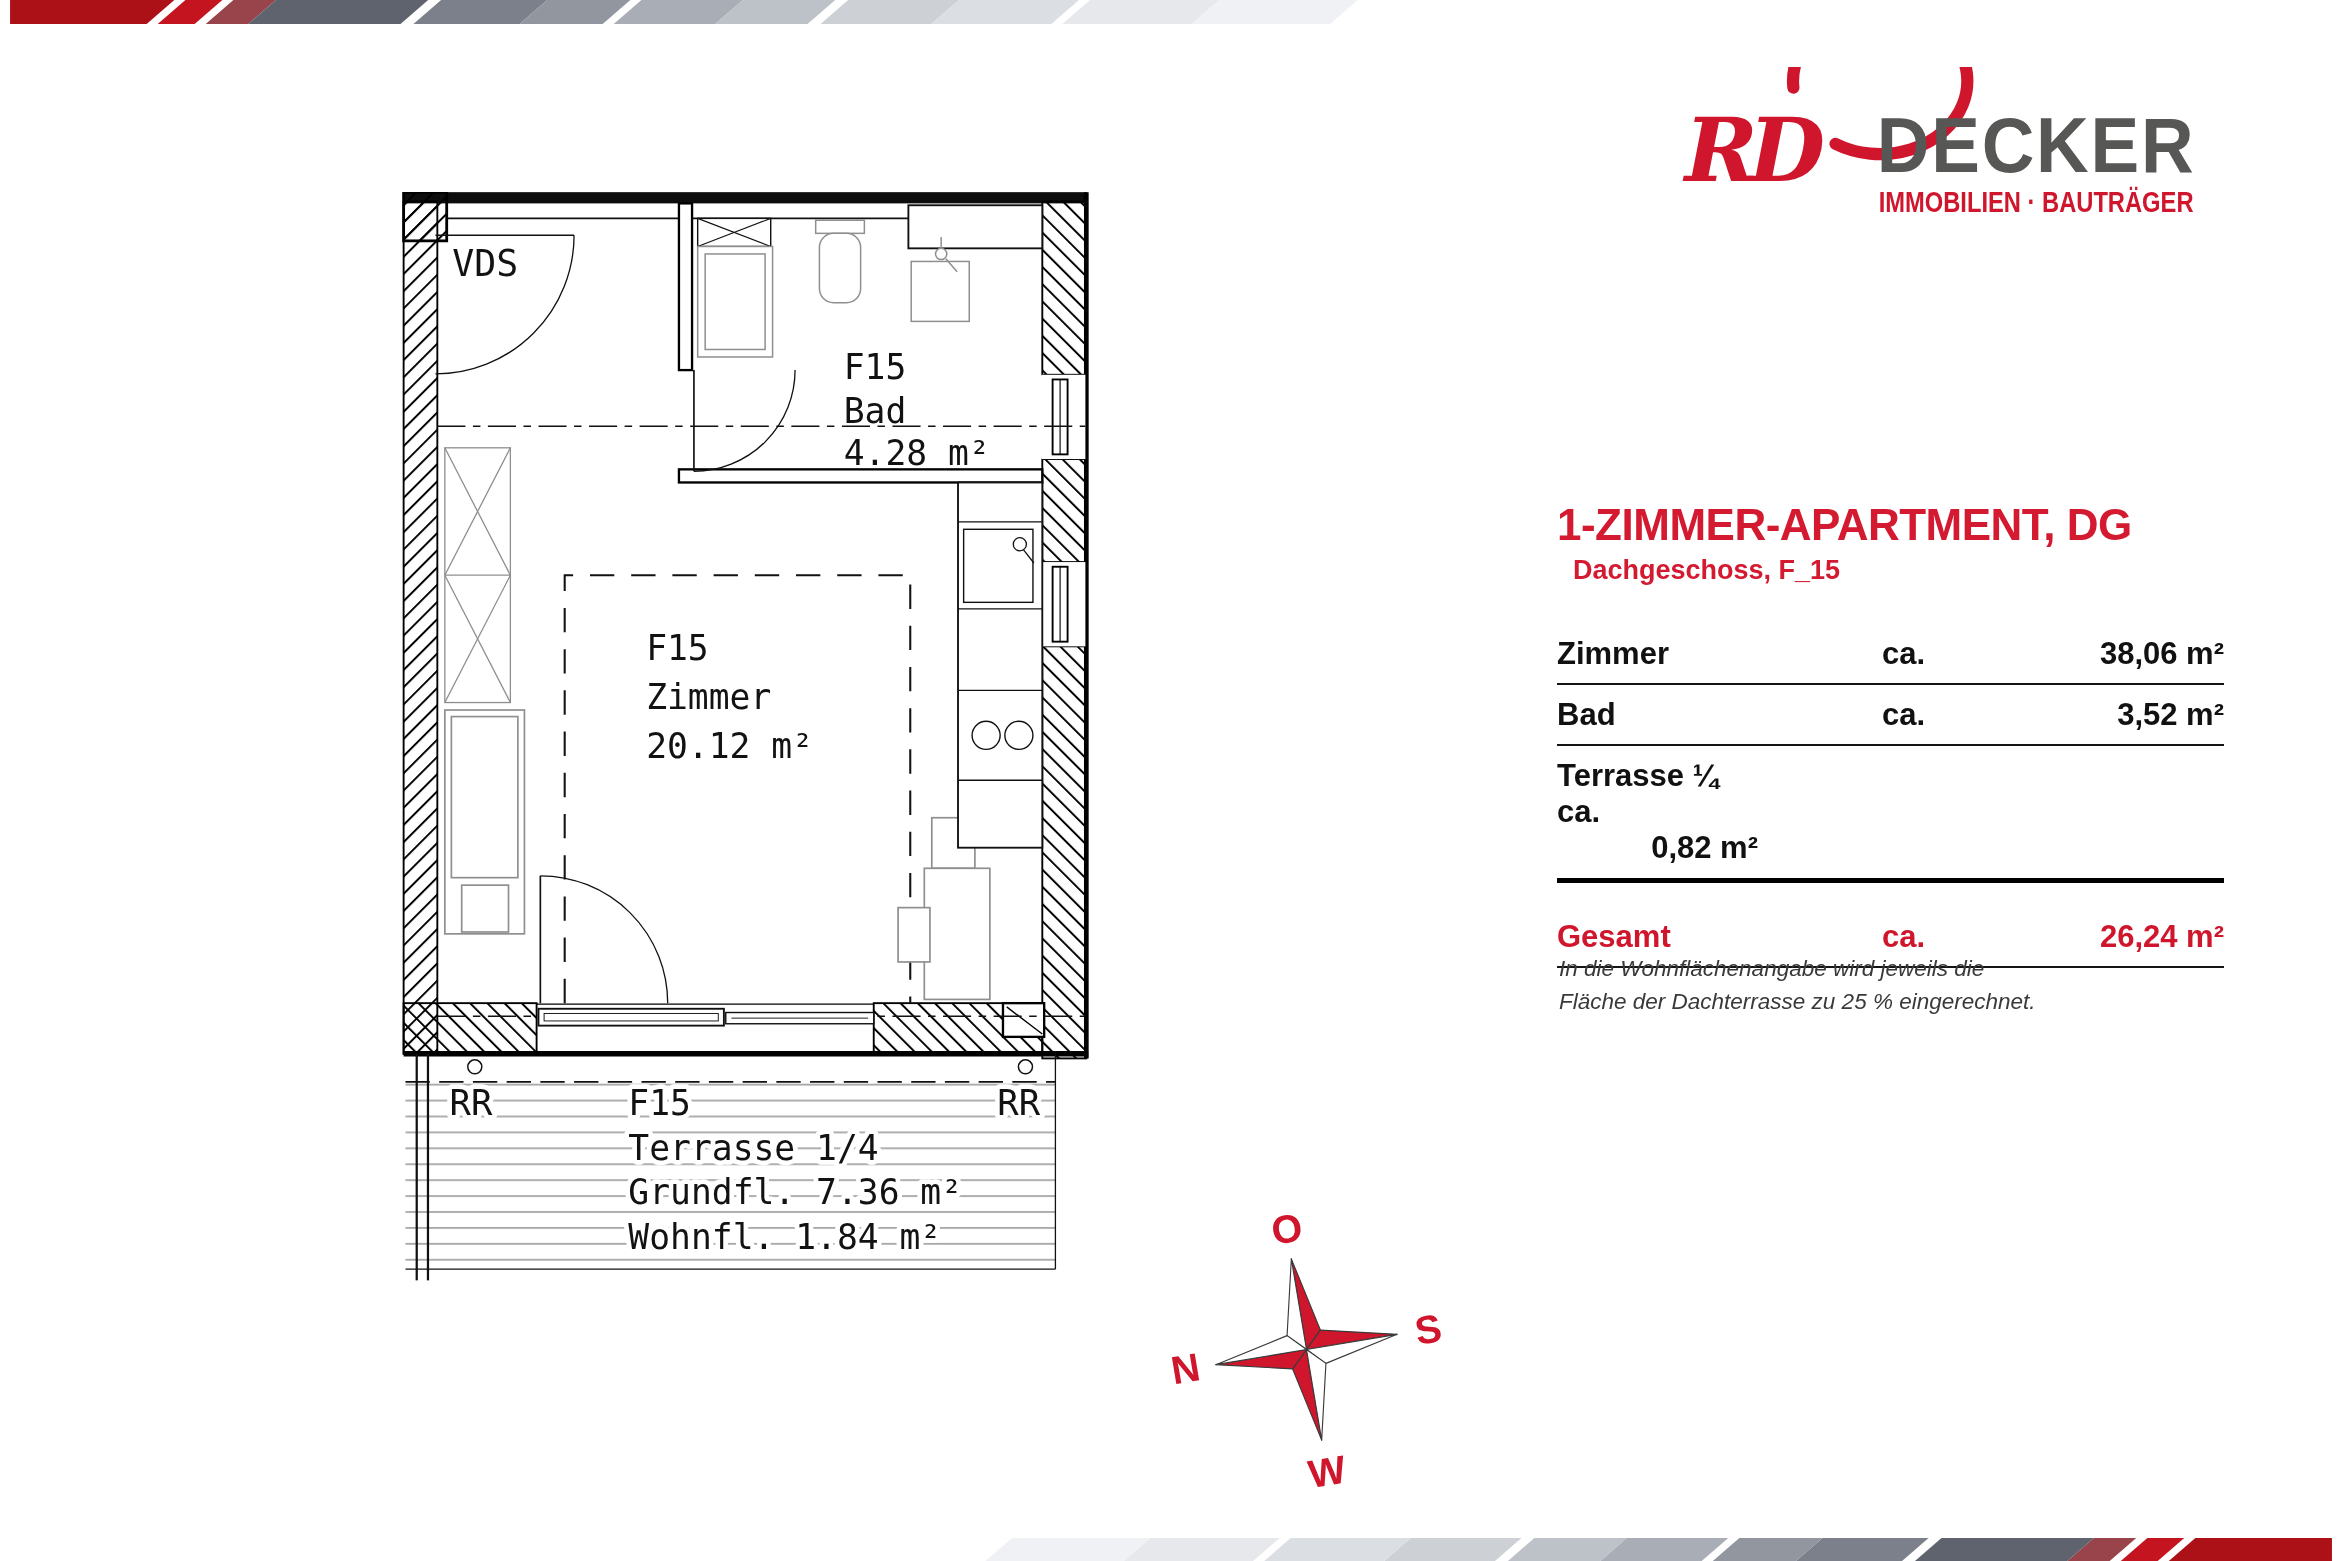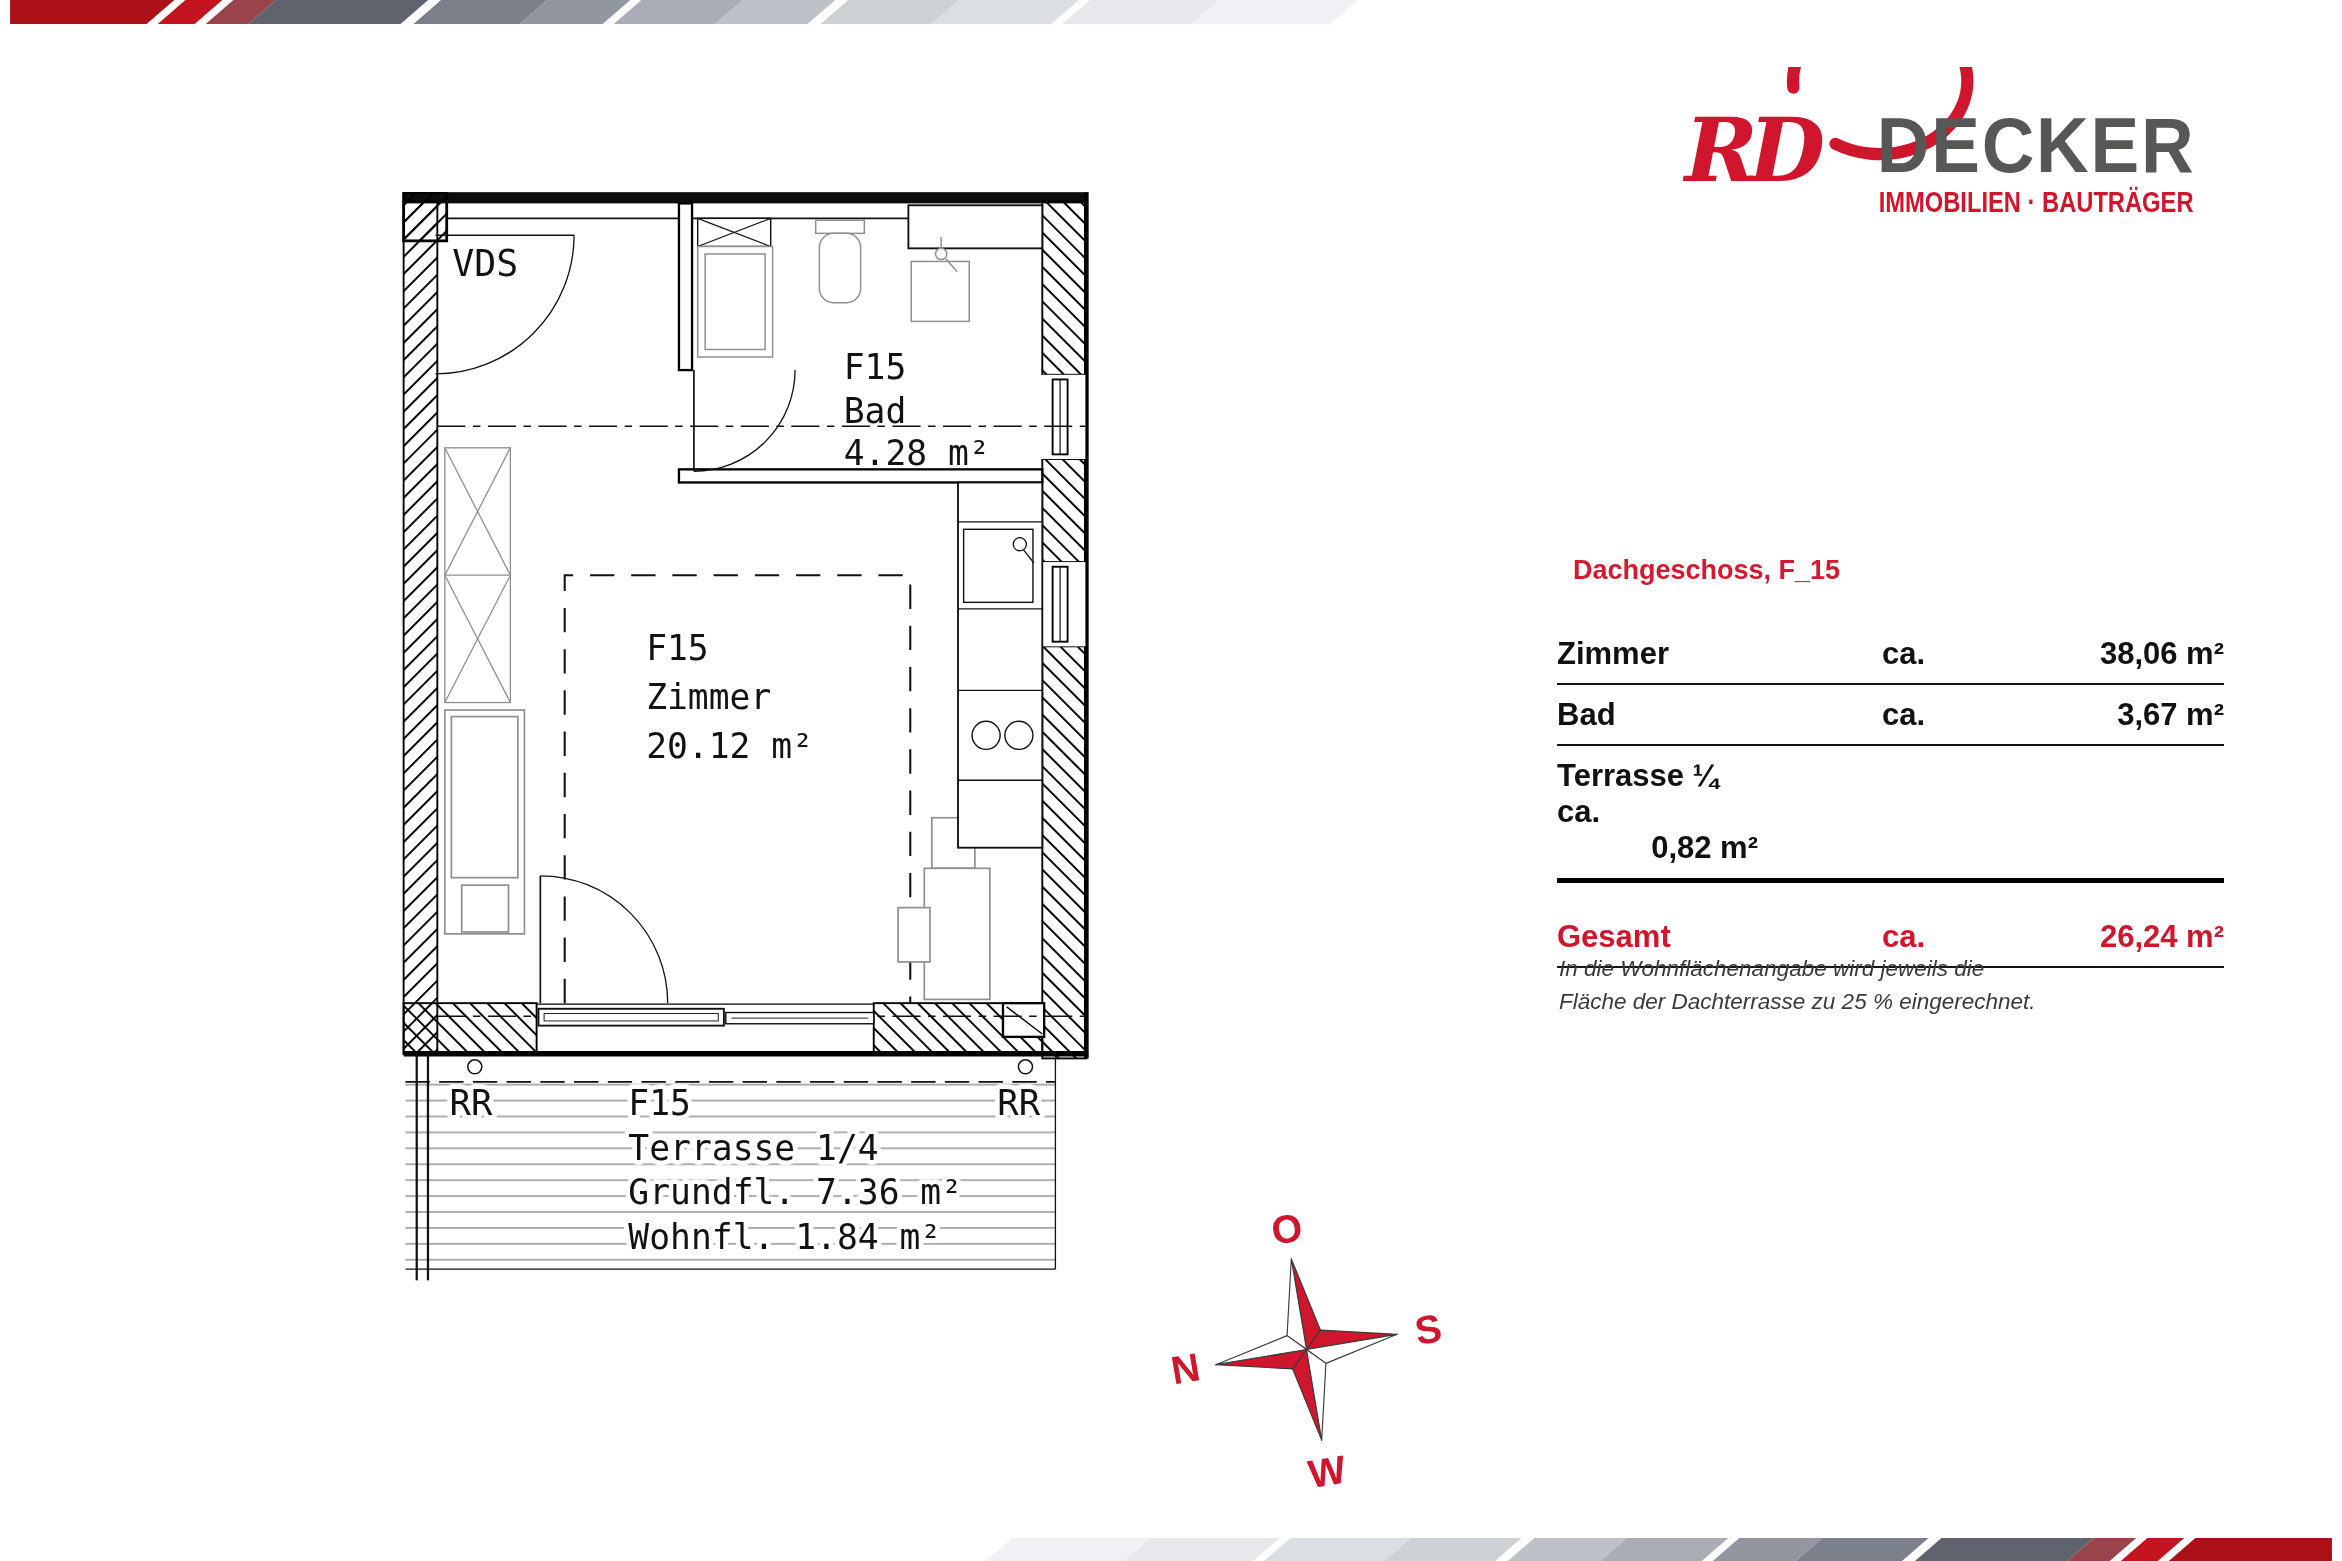--- a/index.html
+++ b/index.html
@@ -231,32 +231,33 @@
     <text x="246" y="1129" font-size="37" class="halo">Wohnfl. 1.84 m²</text>
   </svg>
 
   <svg class="logo" viewBox="0 0 610 175">
     <path d="M201 82 A93 78 0 1 0 156 22" fill="none" style="stroke:var(--red)" stroke-width="13" stroke-linecap="round"></path>
     <text x="40" y="122" font-family="DejaVu Serif, serif" font-style="italic" font-weight="bold" font-size="94" textLength="150" style="fill:var(--red)">RD</text>
     <text x="245" y="112" font-family="Liberation Sans, sans-serif" font-weight="bold" font-size="84" letter-spacing="2" textLength="340" lengthAdjust="spacingAndGlyphs" style="fill:var(--gray)">DECKER</text>
     <text x="247" y="155" font-family="Liberation Sans, sans-serif" font-weight="bold" font-size="31" textLength="336" lengthAdjust="spacingAndGlyphs" style="fill:var(--red)">IMMOBILIEN · BAUTRÄGER</text>
   </svg>
 
+  <div class="title" style="color: rgb(212, 26, 49);">1-ZIMMER-APARTMENT, DG</div>
   <div class="subtitle" style="color: rgb(212, 26, 49);">Dachgeschoss, F_15</div>
 
   <div class="area-table">
     <div class="arow">
       <span class="lbl">Zimmer</span>
       <span class="ca">ca.</span>
       <span class="val">38,06 m²</span>
     </div>
     <div class="arow">
       <span class="lbl">Bad</span>
       <span class="ca">ca.</span>
-      <span class="val">3,67 m²</span>
+      <span class="val">3,52 m²</span>
     </div>
     <div class="arow thick">
       <span class="lbl">Terrasse ¼</span>
       <span class="ca">ca.</span>
       <span class="val">0,82 m²</span>
     </div>
     <div class="arow total">
       <span class="lbl">Gesamt</span>
       <span class="ca">ca.</span>
       <span class="val">26,24 m²</span>

